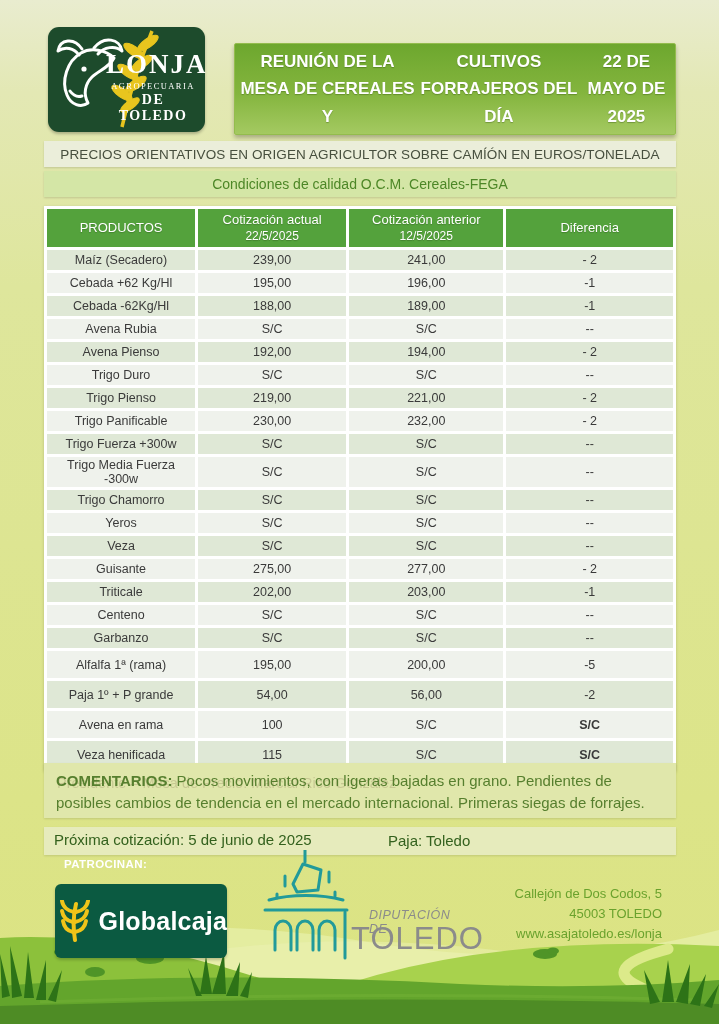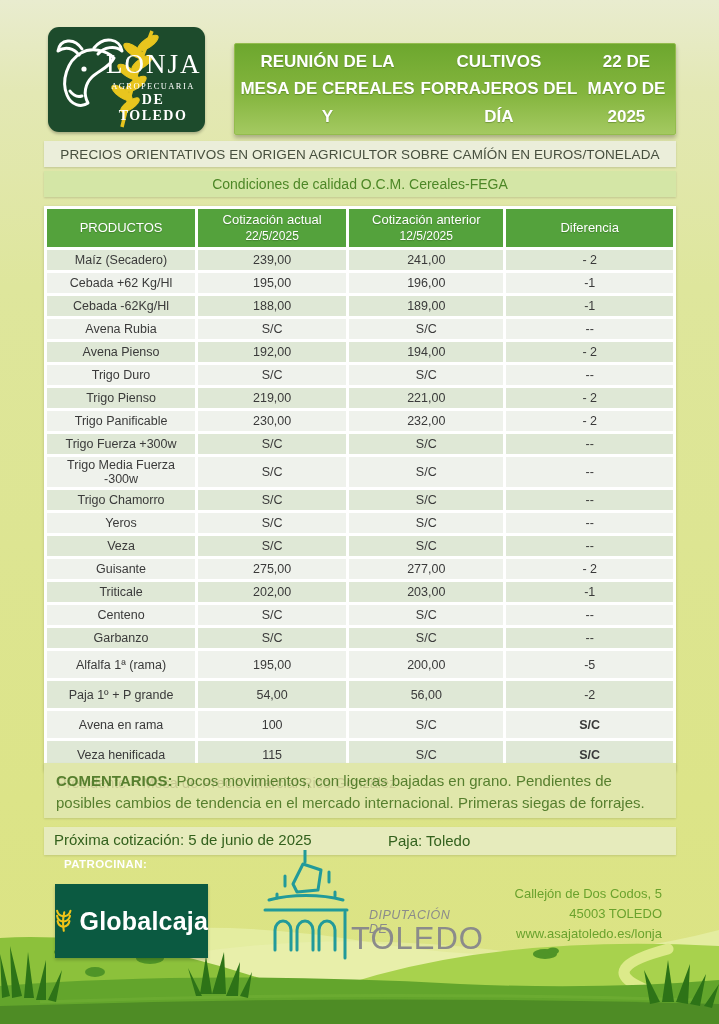--- a/index.html
+++ b/index.html
@@ -11,21 +11,21 @@
     margin:0 auto;
   }
   .abs { position:absolute; }
 
   
   .logo-box { left:48px; top:27px; width:157px; height:105px;
     background:#1d4b2c; border-radius:11px; box-shadow:0 2px 3px rgba(0,0,0,.25); }
   .logo-art { position:absolute; left:0; top:0; width:157px; height:105px; }
   .logo-text { position:absolute; left:58px; top:24px; width:94px; text-align:center;
     color:#fff; font-family:"Liberation Serif", serif; }
-  .logo-brand { font-size:27px; font-weight:normal; letter-spacing:2px; line-height:1;text-align:center; }
+  .logo-brand { font-size:27px; font-weight:bold; letter-spacing:2px; line-height:1;text-align:center; }
   .logo-l2 { font-size:8.5px; letter-spacing:1.4px; margin-top:3px; }
   .logo-l3 { font-size:14px; font-weight:bold; letter-spacing:1.5px; margin-top:1px; }
 
   .title-box { left:234px; top:43px; width:442px; height:92px;
     background:linear-gradient(180deg,#6da72e 0%,#84b53e 55%,#a4c961 100%);
     border:1px solid #93bc4d; border-radius:2px; box-shadow:0 3px 4px rgba(0,0,0,.25);
     display:flex; flex-direction:row; justify-content:center; align-items:center;
     color:#fff; font-weight:bold; font-size:17px; line-height:1.6; text-align:center;
     text-shadow:0 1px 1px rgba(40,70,10,.35); }
 
@@ -60,23 +60,23 @@
   .comments-text { position:relative; }
 
   .next-bar { left:44px; top:827px; width:632px; height:28px; background:#e6ebbc;
     box-shadow:0 1px 2px rgba(0,0,0,.12); }
   .next-label { position:absolute; left:10px; top:4px; color:#33611d; font-size:15px; }
   .place-label { position:absolute; left:344px; top:5px; color:#33611d; font-size:15px; }
 
   
   .patrocinan { left:64px; top:858px; color:#fff; font-size:11.5px; font-weight:bold; letter-spacing:.4px;
     z-index:6; }
-  .globalcaja { left:55px; top:884px; width:153px; height:74px; background:#0b5a41;
-    display:flex; align-items:center; justify-content:center; gap:7px; z-index:6;
-    box-shadow:0 2px 3px rgba(0,0,0,.2); }
+  .globalcaja { left:55px; top:884px; width:172px; height:74px; background:#0b5a41;
+    display:flex; align-items:center; justify-content:flex-end; gap:7px; z-index:6;
+    box-shadow:0 2px 3px rgba(0,0,0,.2);border-radius:6px; }
   .globalcaja-label { color:#fff; font-size:25px; font-weight:600; letter-spacing:.2px; }
   .dipu { left:255px; top:850px; width:215px; height:120px; z-index:6; }
   .dipu-building { position:absolute; left:0; top:0; width:100px; height:116px; }
   .dipu-l1 { position:absolute; left:114px; top:58px; color:#8b8b8b; font-size:12.5px; letter-spacing:.5px;font-style:italic; }
   .dipu-l2 { position:absolute; left:96px; top:71px; color:#8b8b8b; font-size:31px; letter-spacing:1px; }
   .address { left:422px; top:884px; width:240px; text-align:right;
     color:#6aa22d; font-size:13px; line-height:1.55; z-index:6; }
   .address .site { color:#6aa22d; text-decoration:none; }
   .hills { left:0; top:894px; width:719px; height:130px; z-index:2; }
 </style>

